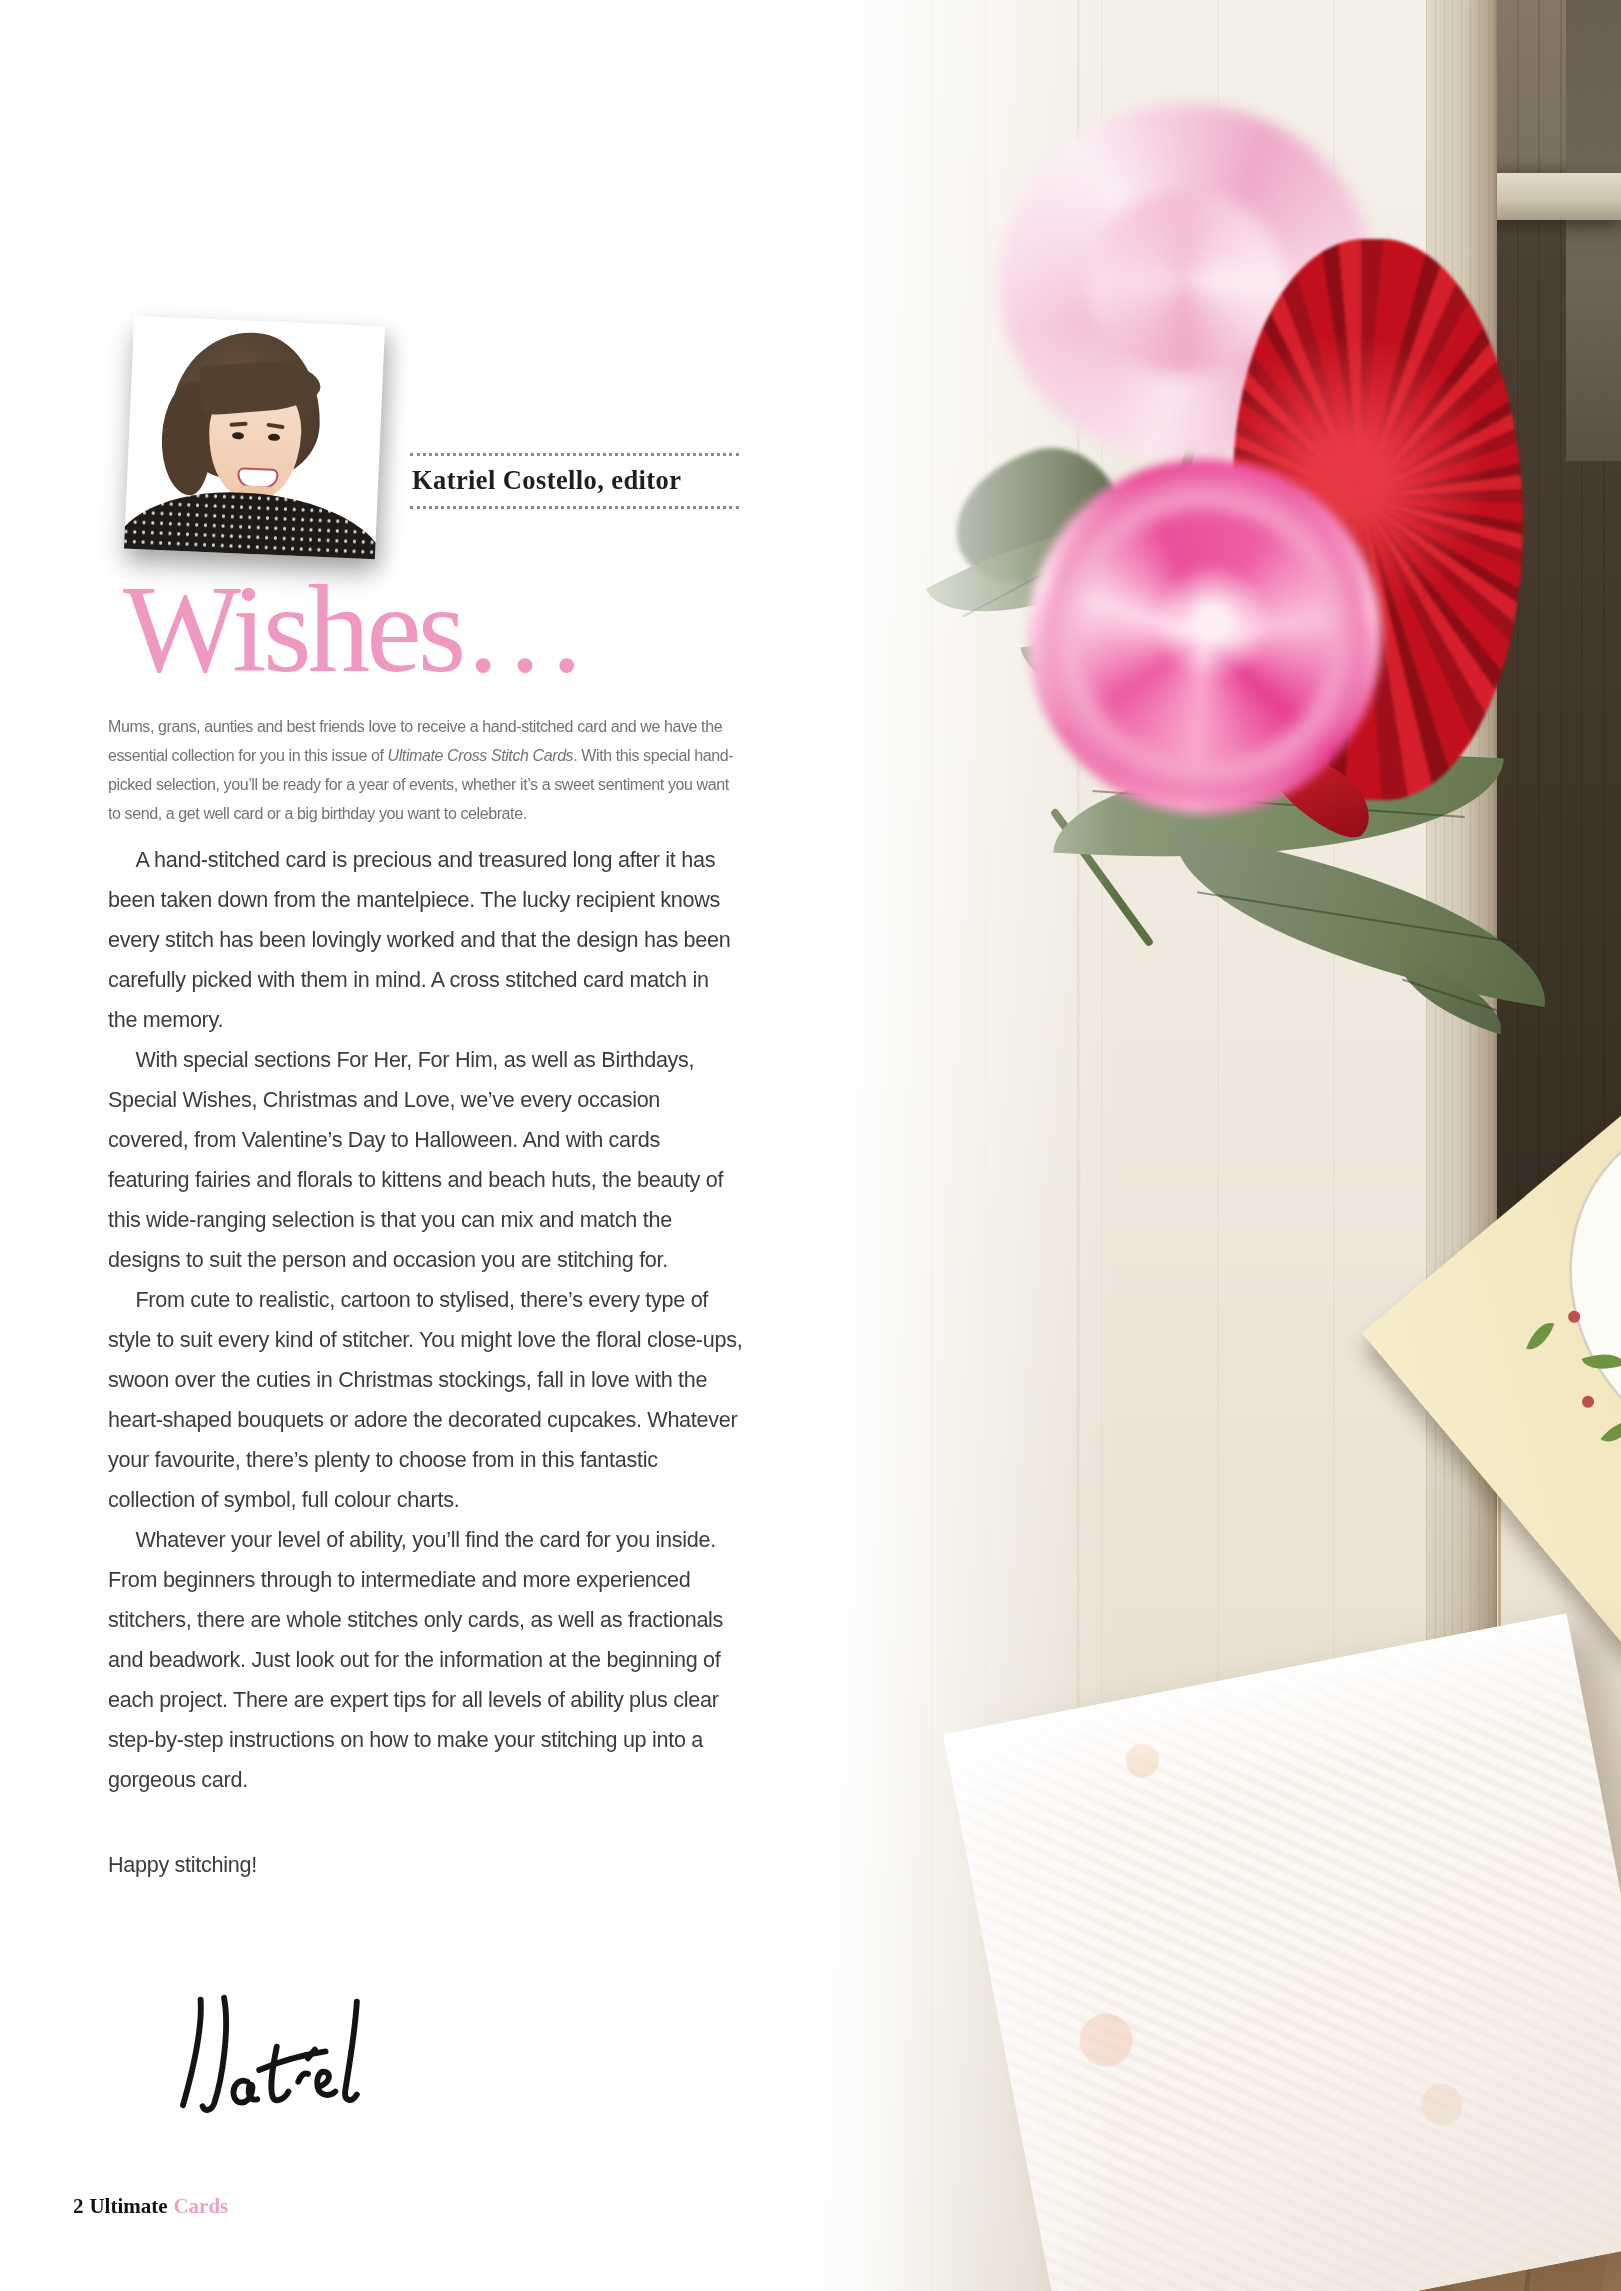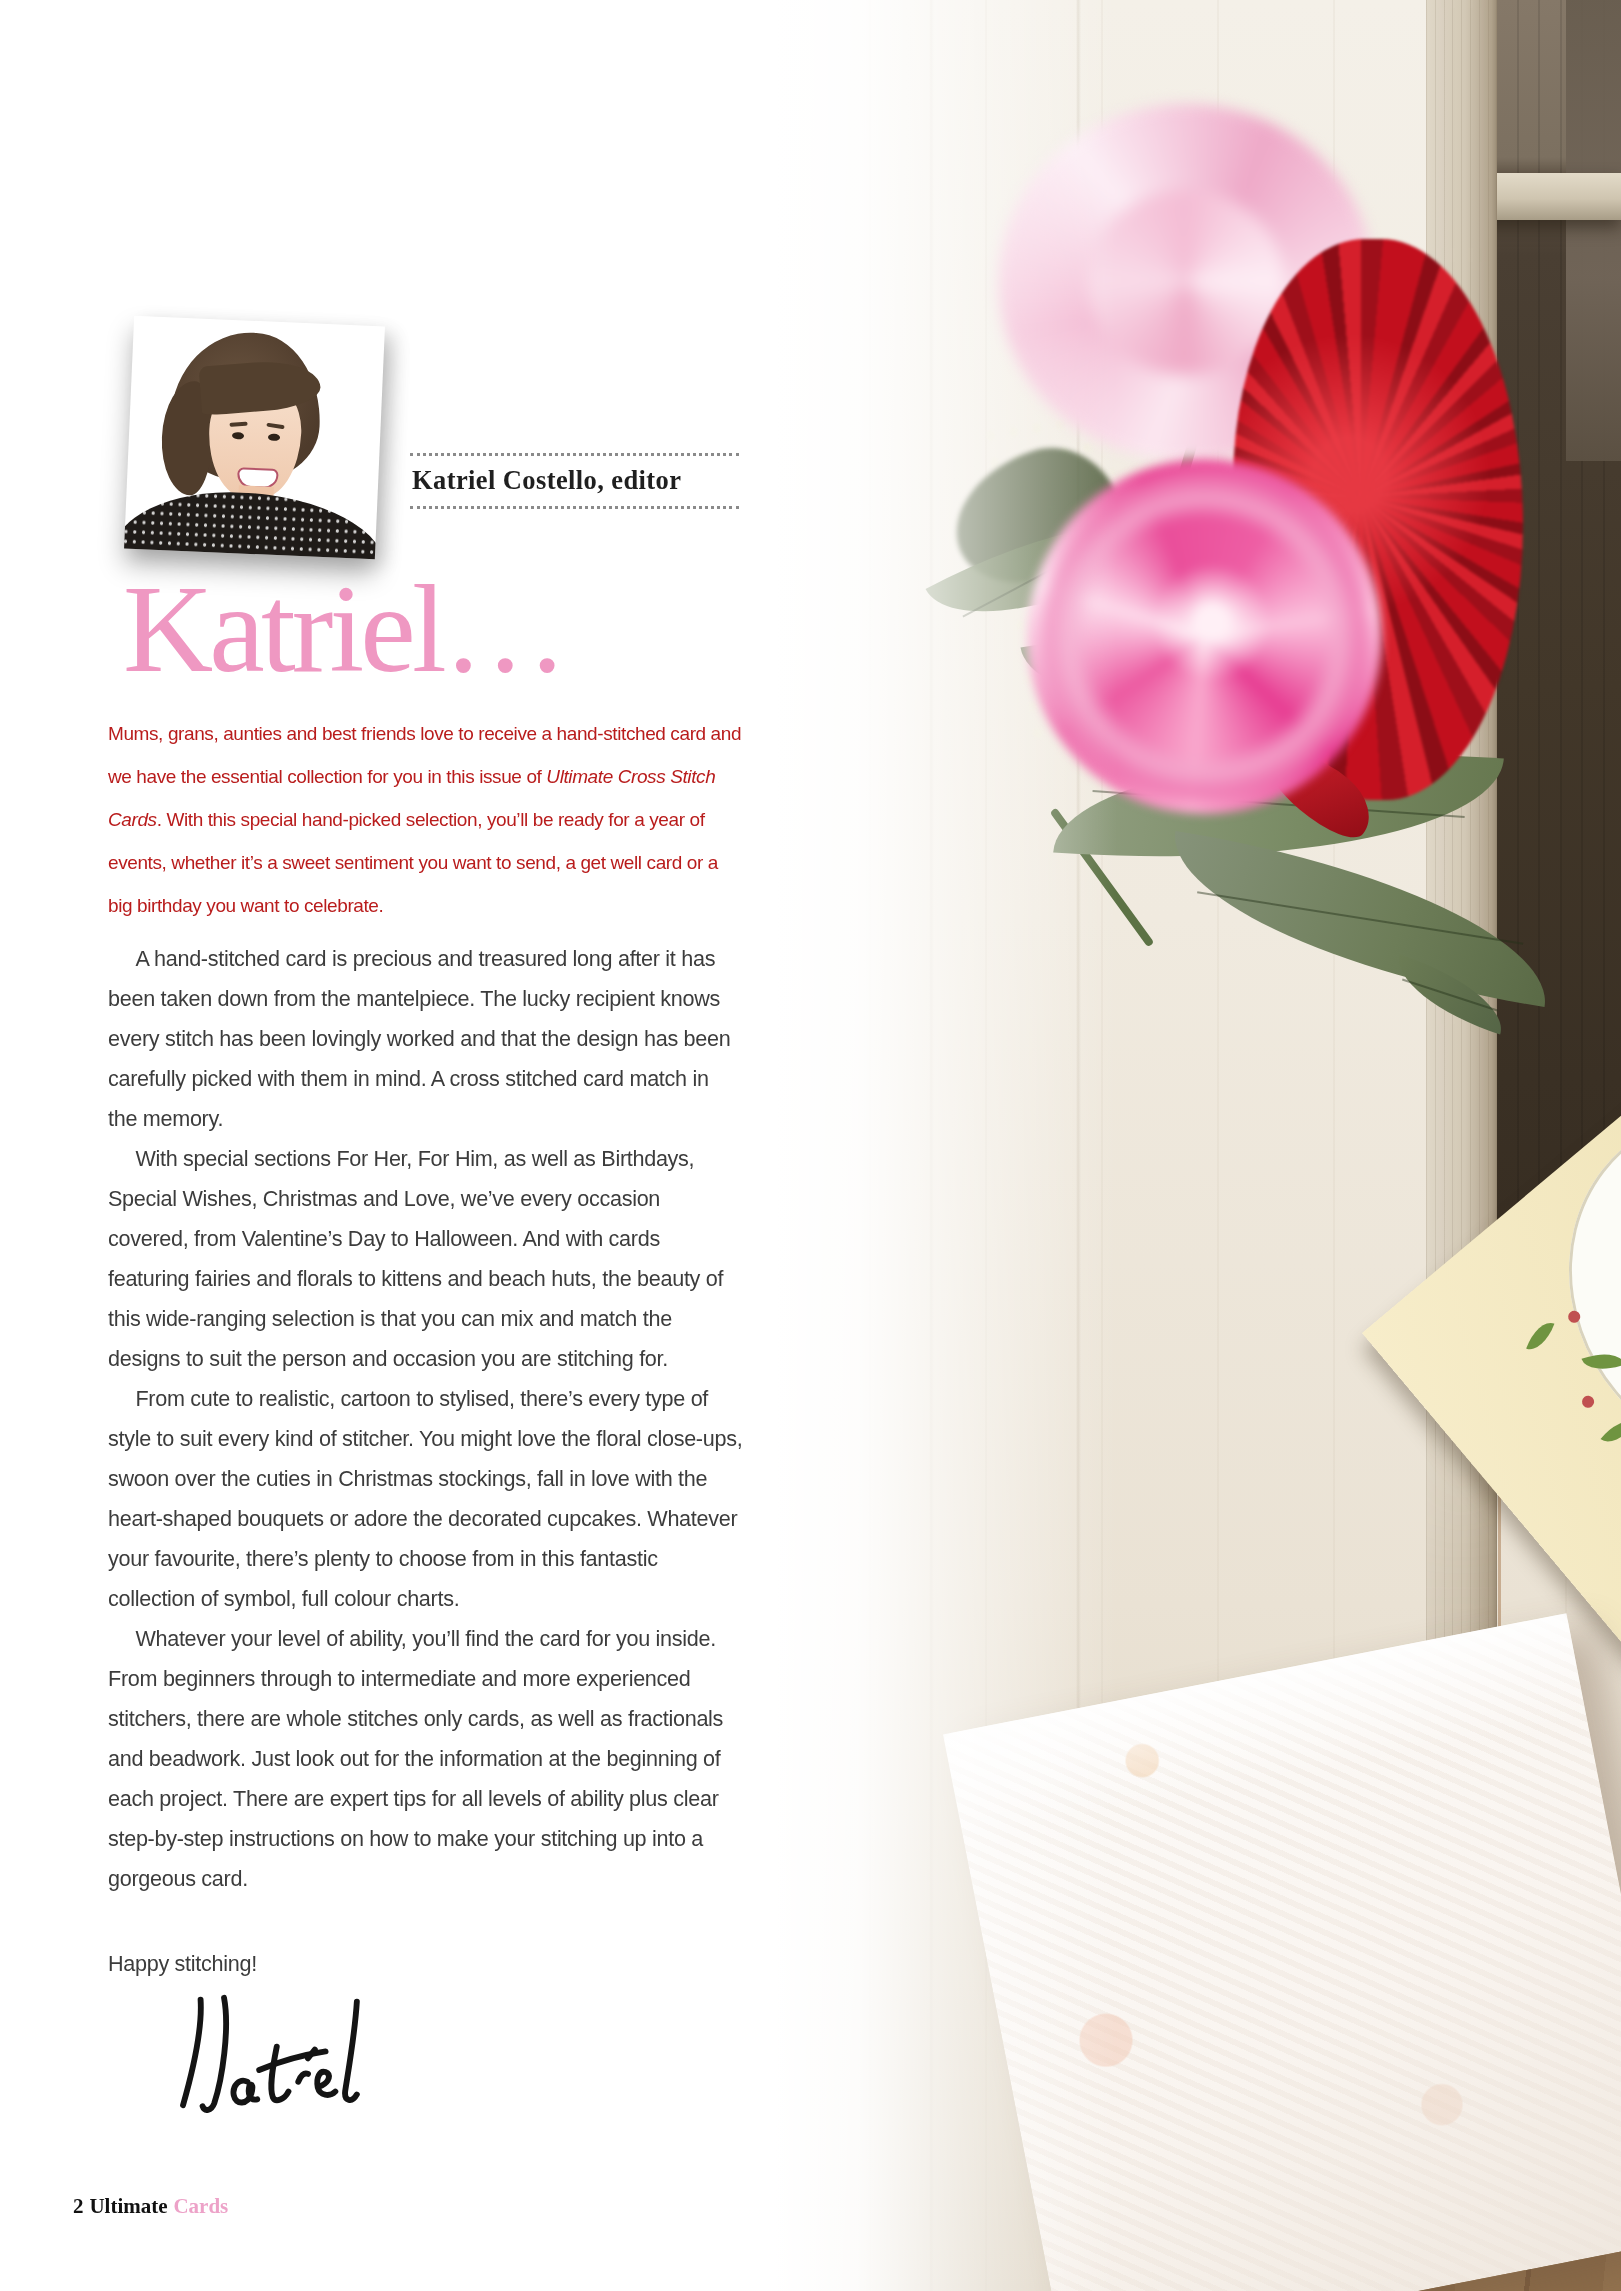--- a/index.html
+++ b/index.html
@@ -146,22 +146,22 @@
 
   
   .caption{position:absolute;left:410px;top:453px;width:329px;font-family:"Liberation Serif",serif;}
   .dotted-rule{border-top:3.9px dotted #8a8a8a;height:0;}
   .caption-text{font-weight:bold;font-size:26.5px;color:#1f1f1f;padding:8.8px 0 9.8px 2px;letter-spacing:0.4px;}
 
   .headline{position:absolute;left:123px;top:567px;margin:0;font-family:"Liberation Serif",serif;
     font-weight:400;font-size:125px;line-height:1;color:#ef98c2;letter-spacing:-3.9px;}
 
   .text-col{position:absolute;left:108px;top:712px;width:635px;color:#3c3c3c;}
-  .intro{margin:0 0 11.8px 0;font-size:19px;line-height:43px;font-weight:300;
-    letter-spacing:-0.4px;color:#b91c1c;}
+  .intro{margin:0 0 11.8px 0;font-size:16px;line-height:29px;font-weight:300;
+    letter-spacing:-0.4px;color:#737373;}
   .intro em{font-style:italic;}
   .text-col p.body{margin:0;font-size:21.6px;line-height:40px;font-weight:300;letter-spacing:-0.3px;
     text-indent:27.4px;}
   .closing{margin:45px 0 0 0 !important;text-indent:0 !important;}
 
   .signature{position:absolute;left:161px;top:1988px;width:212px;height:125px;}
   .signature path{fill:none;stroke:#141414;stroke-width:6;stroke-linecap:round;stroke-linejoin:round;}
 
   .footer{position:absolute;left:73px;top:2194px;font-family:"Liberation Serif",serif;
     font-weight:bold;font-size:21px;color:#111111;}
@@ -227,21 +227,21 @@
     <div class="p-neck"></div>
     <div class="p-top"></div>
   </div>
 
   <div class="caption">
     <div class="dotted-rule"></div>
     <div class="caption-text">Katriel Costello, editor</div>
     <div class="dotted-rule"></div>
   </div>
 
-  <h1 class="headline">Katriel…</h1>
+  <h1 class="headline">Wishes…</h1>
 
   <div class="text-col">
     <p class="intro"><span>Mums, grans, aunties and best friends love to receive a hand-stitched card and we have the essential collection for you in this issue of </span><em>Ultimate Cross Stitch Cards</em><span>. With this special hand-picked selection, you’ll be ready for a year of events, whether it’s a sweet sentiment you want to send, a get well card or a big birthday you want to celebrate.</span></p>
     <p class="body">A hand-stitched card is precious and treasured long after it has been taken down from the mantelpiece. The lucky recipient knows every stitch has been lovingly worked and that the design has been carefully picked with them in mind. A cross stitched card match in the memory.</p>
     <p class="body">With special sections For Her, For Him, as well as Birthdays, Special Wishes, Christmas and Love, we’ve every occasion covered, from Valentine’s Day to Halloween. And with cards featuring fairies and florals to kittens and beach huts, the beauty of this wide-ranging selection is that you can mix and match the designs to suit the person and occasion you are stitching for.</p>
     <p class="body">From cute to realistic, cartoon to stylised, there’s every type of style to suit every kind of stitcher. You might love the floral close-ups, swoon over the cuties in Christmas stockings, fall in love with the heart-shaped bouquets or adore the decorated cupcakes. Whatever your favourite, there’s plenty to choose from in this fantastic collection of symbol, full colour charts.</p>
     <p class="body">Whatever your level of ability, you’ll find the card for you inside. From beginners through to intermediate and more experienced stitchers, there are whole stitches only cards, as well as fractionals and beadwork. Just look out for the information at the beginning of each project. There are expert tips for all levels of ability plus clear step-by-step instructions on how to make your stitching up into a gorgeous card.</p>
     <p class="body closing">Happy stitching!</p>
   </div>
 

